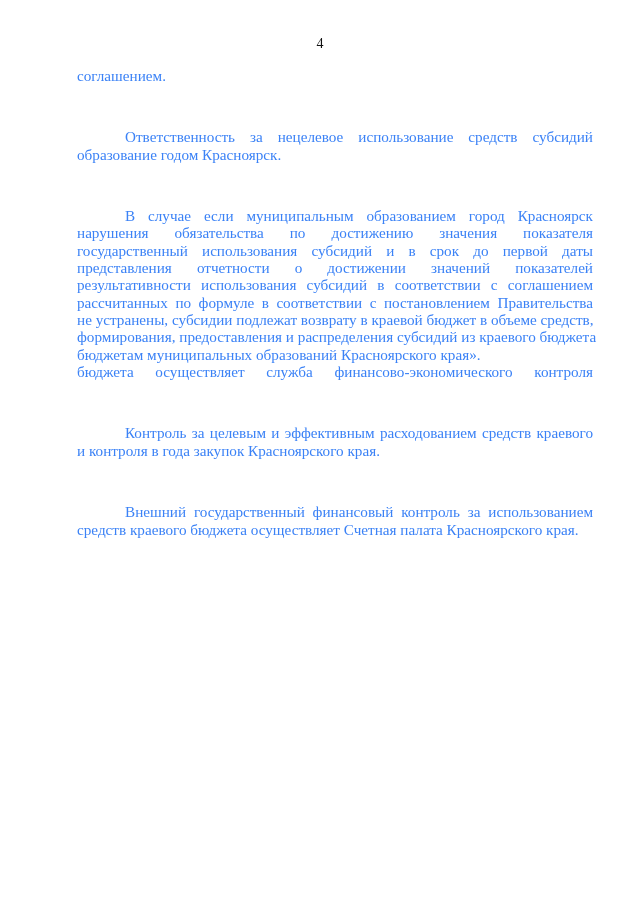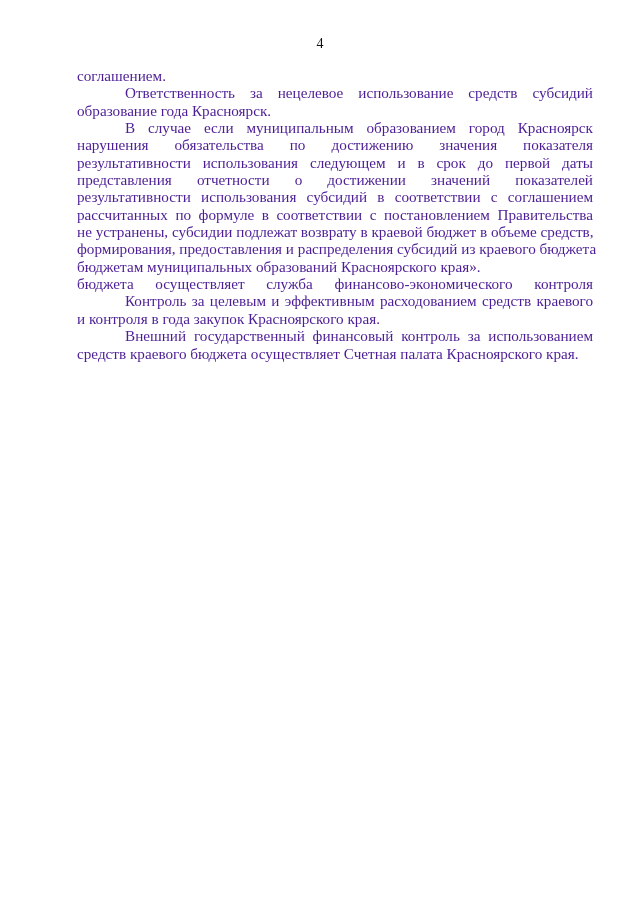--- a/index.html
+++ b/index.html
@@ -5,38 +5,38 @@
   html, body { margin: 0; padding: 0; background: #ffffff; }
   body { width: 640px; height: 905px; position: relative; overflow: hidden; }
   .page { position: absolute; left: 0; top: 0; width: 640px; height: 905px; background: #ffffff; }
   .page-number {
     position: absolute; top: 36px; left: 0; width: 640px; text-align: center;
     font-family: "Liberation Serif", serif; font-size: 14px; color: #111;
   }
   .body-text {
     position: absolute; left: 77px; top: 67px; width: 516px;
     font-family: "Liberation Serif", serif; font-size: 15.2px; line-height: 17.35px;
-    color: #4c1d95; text-align: justify;
+    color: #3b82f6; text-align: justify;
   }
   .line { display: block; white-space: nowrap; text-align: justify; text-align-last: justify; height: 17.35px; }
   .line.last { text-align-last: left; }
-  .line.indent { padding-left: 48px; }
+  .line.indent { padding-left: 48px; margin-top: 44px; }
 </style>
 </head>
 <body>
 
 <div class="page">
   <div class="page-number">4</div>
   <div class="body-text">
     <span class="line last">соглашением.</span>
     <span class="line indent">Ответственность за нецелевое использование средств субсидий</span>
-    <span class="line last">образование года Красноярск.</span>
+    <span class="line last">образование годом Красноярск.</span>
     <span class="line indent">В случае если муниципальным образованием город Красноярск</span>
     <span class="line">нарушения обязательства по достижению значения показателя</span>
-    <span class="line">результативности использования следующем и в срок до первой даты</span>
+    <span class="line">государственный использования субсидий и в срок до первой даты</span>
     <span class="line">представления отчетности о достижении значений показателей</span>
     <span class="line">результативности использования субсидий в соответствии с соглашением</span>
     <span class="line">рассчитанных по формуле в соответствии с постановлением Правительства</span>
     <span class="line">не устранены, субсидии подлежат возврату в краевой бюджет в объеме средств,</span>
     <span class="line">формирования, предоставления и распределения субсидий из краевого бюджета</span>
     <span class="line last">бюджетам муниципальных образований Красноярского края».</span>
     <span class="line">бюджета осуществляет служба финансово-экономического контроля</span>
     <span class="line indent">Контроль за целевым и эффективным расходованием средств краевого</span>
     <span class="line last">и контроля в года закупок Красноярского края.</span>
     <span class="line indent">Внешний государственный финансовый контроль за использованием</span>

